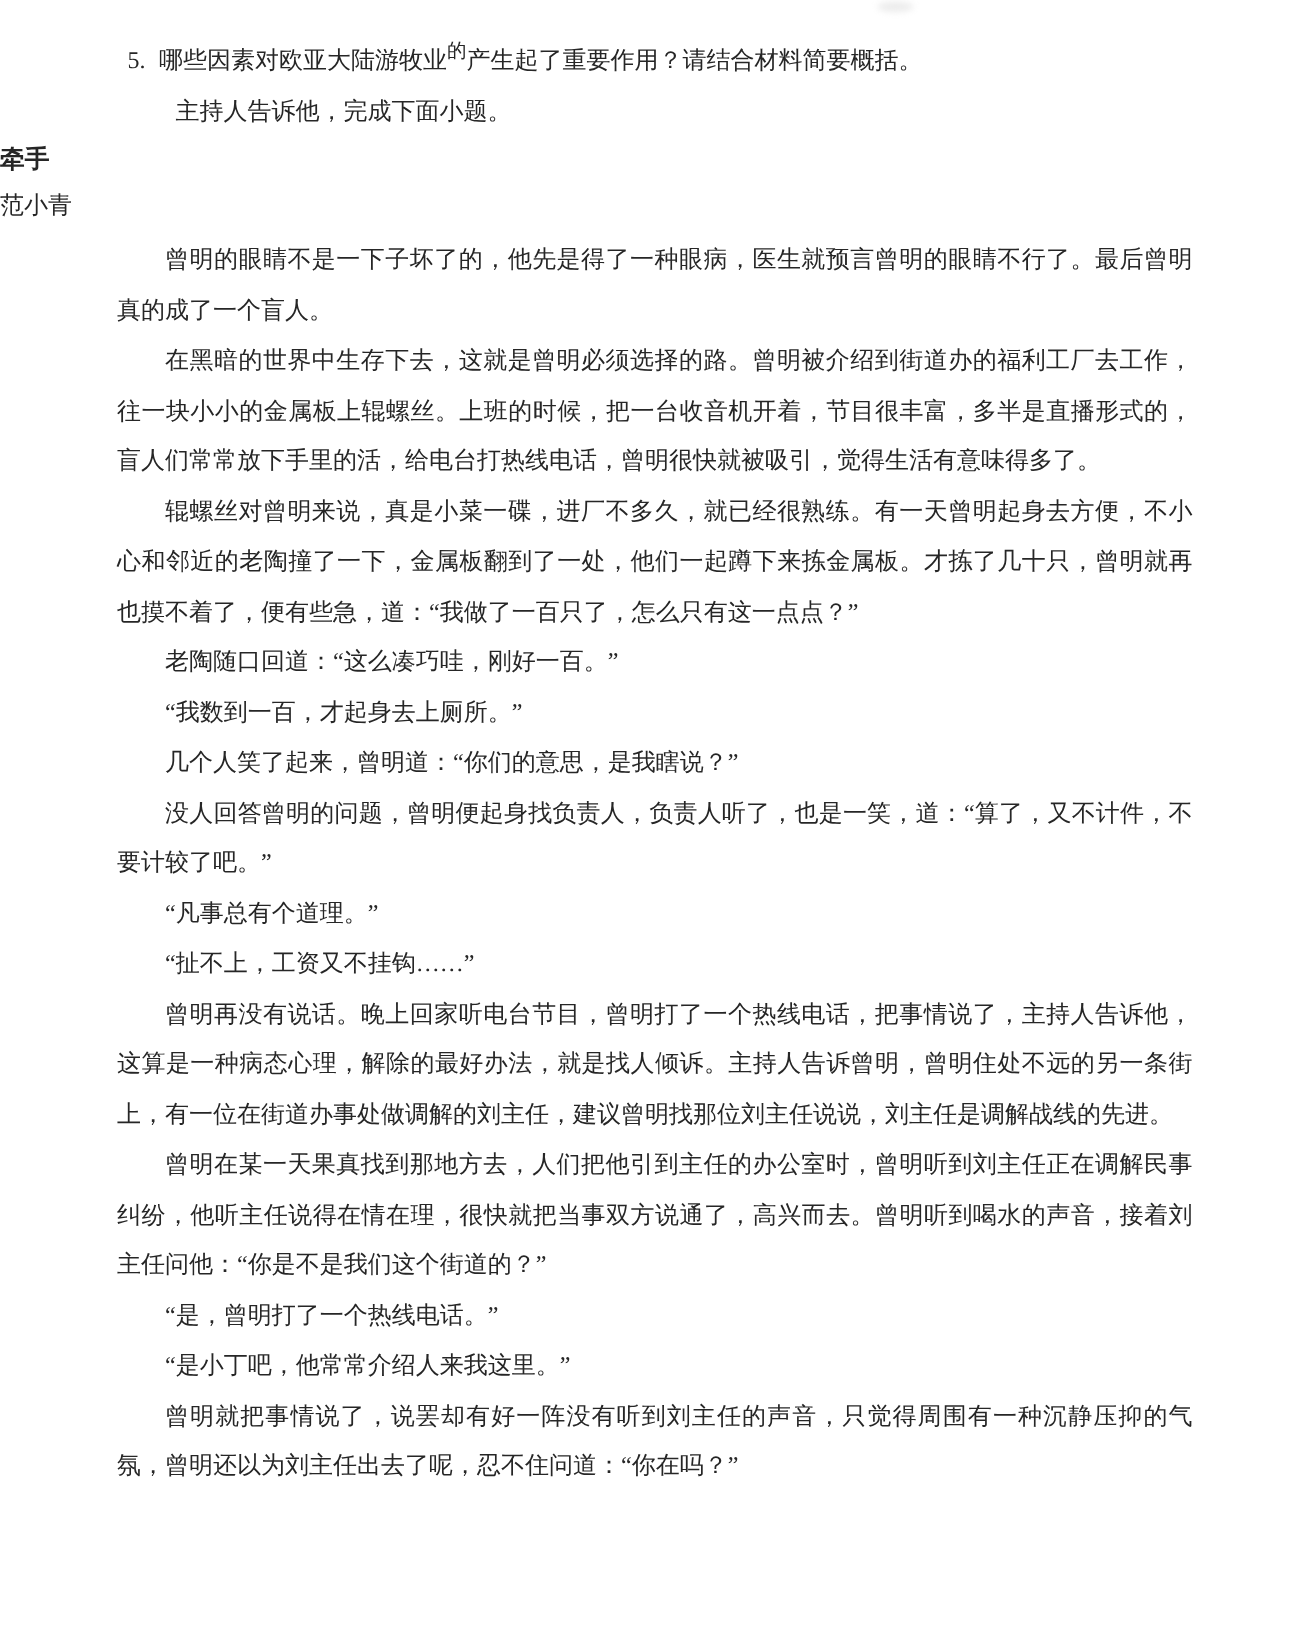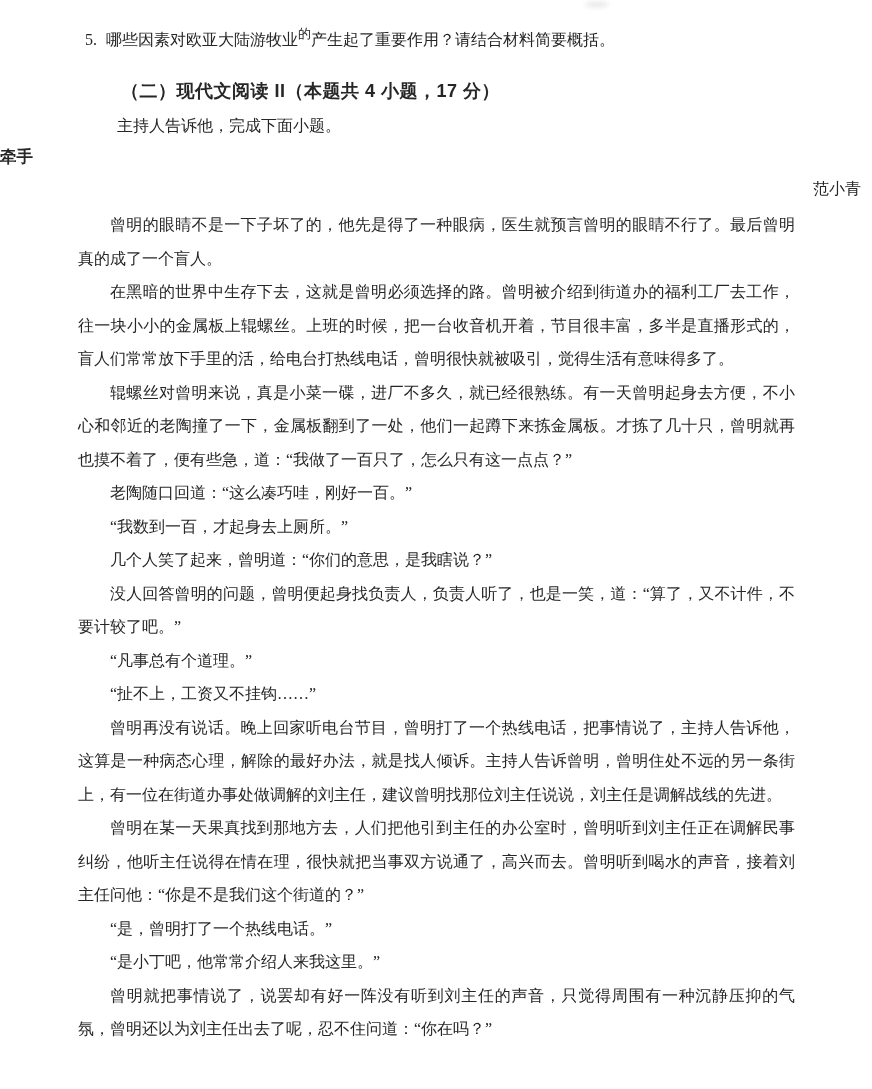--- a/index.html
+++ b/index.html
@@ -57,24 +57,24 @@
     text-indent: 2em;
   }
   .passage-title {
     margin: 8px 0 0;
     font-size: 16.5px;
     line-height: 23px;
     text-align: left;
     font-weight: bold;
   }
   .passage-author {
-    margin: 10px 11px 0;
+    margin: 10px 0 0;
     font-size: 16px;
     line-height: 22px;
-    text-align: right;
+    text-align: left;
     font-weight: normal;
   }
   .passage-body {
     margin: 8px 77px 0 78px;
     font-size: 16px;
     line-height: 33.5px;
     text-align: justify;
     overflow-wrap: break-word;
   }
   .passage-body p.para {
@@ -84,21 +84,20 @@
 </style>
 </head>
 <body>
 
 <div class="page">
 
   <div class="scan-smudge"></div>
 
   <p class="q5"><span class="q-num">5.</span><span>哪些因素对欧亚大陆游牧业</span><span class="sup">的</span><span>产生起了重要作用？请结合材料简要概括。</span></p>
 
-  <h2 class="section-heading">（二）现代文阅读 II（本题共 4 小题，17 分）</h2>
 
   <p class="instruction">主持人告诉他，完成下面小题。</p>
 
   <h3 class="passage-title">牵手</h3>
 
   <p class="passage-author">范小青</p>
 
   <div class="passage-body">
     <p class="para">曾明的眼睛不是一下子坏了的，他先是得了一种眼病，医生就预言曾明的眼睛不行了。最后曾明真的成了一个盲人。</p>
     <p class="para">在黑暗的世界中生存下去，这就是曾明必须选择的路。曾明被介绍到街道办的福利工厂去工作，往一块小小的金属板上辊螺丝。上班的时候，把一台收音机开着，节目很丰富，多半是直播形式的，盲人们常常放下手里的活，给电台打热线电话，曾明很快就被吸引，觉得生活有意味得多了。</p>

